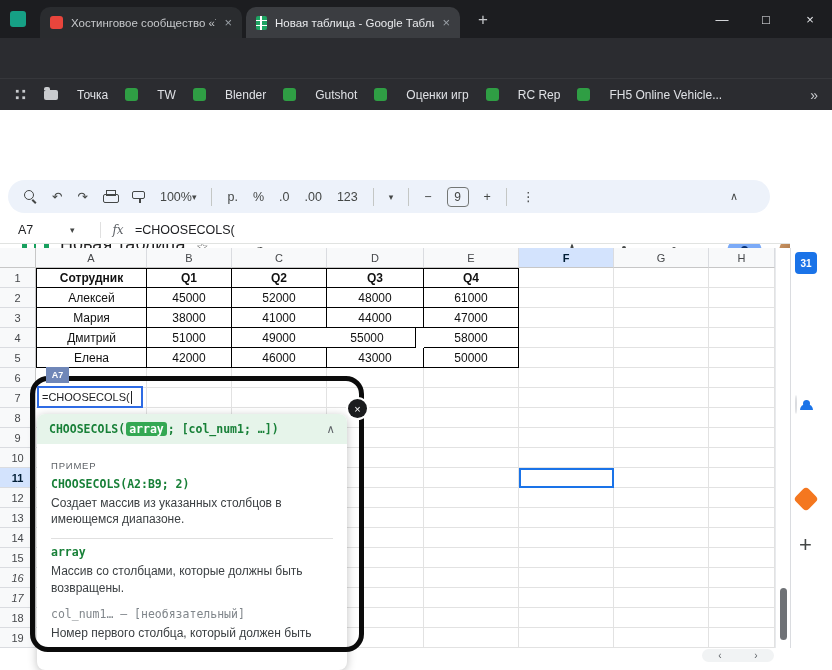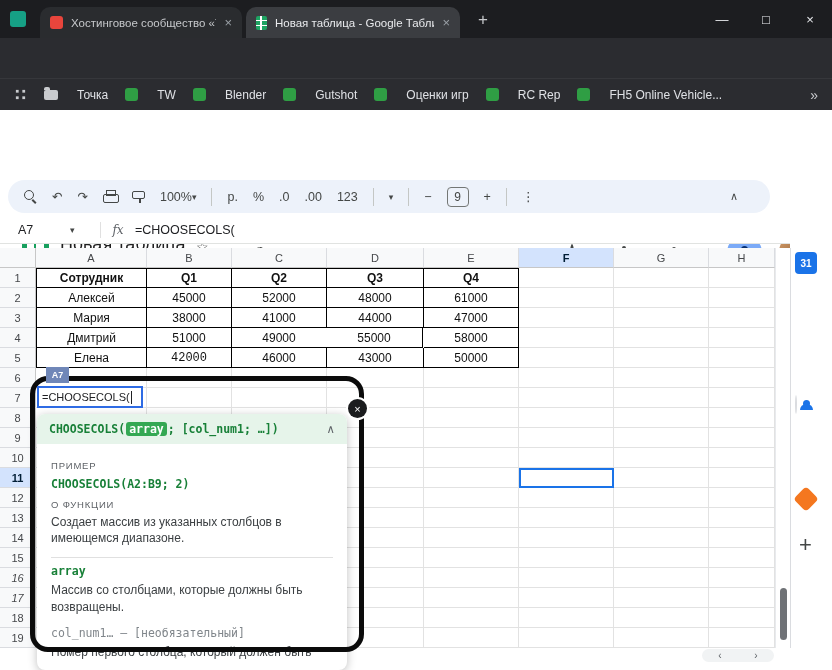--- a/index.html
+++ b/index.html
@@ -339,28 +339,28 @@
         <div class="gcell tcell" style="left: 232px; top: 60px; width: 95px;">41000</div>
         <div class="gcell tcell" style="left: 327px; top: 60px; width: 97px;">44000</div>
         <div class="gcell tcell" style="left: 424px; top: 60px; width: 95px;">47000</div>
         <div class="gcell" style="left: 519px; top: 60px; width: 95px;"></div>
         <div class="gcell" style="left: 614px; top: 60px; width: 95px;"></div>
         <div class="gcell" style="left: 709px; top: 60px; width: 66px;"></div>
         <div class="grnum" style="top: 80px;">4</div>
         <div class="gcell tcell tcol1" style="left: 36px; top: 80px; width: 111px;">Дмитрий</div>
         <div class="gcell tcell" style="left: 147px; top: 80px; width: 85px;">51000</div>
         <div class="gcell tcell" style="left: 232px; top: 80px; width: 95px;">49000</div>
-        <div class="gcell tcell" style="left: 326px; top: 80px; width: 97px;">55000</div>
+        <div class="gcell tcell" style="left: 319px; top: 80px; width: 97px;">55000</div>
         <div class="gcell tcell" style="left: 424px; top: 80px; width: 95px;">58000</div>
         <div class="gcell" style="left: 519px; top: 80px; width: 95px;"></div>
         <div class="gcell" style="left: 614px; top: 80px; width: 95px;"></div>
         <div class="gcell" style="left: 709px; top: 80px; width: 66px;"></div>
         <div class="grnum" style="top: 100px;">5</div>
         <div class="gcell tcell tcol1" style="left: 36px; top: 100px; width: 111px;">Елена</div>
-        <div class="gcell tcell" style="left: 147px; top: 100px; width: 85px; font-family: Liberation Mono, monospace;">42000</div>
+        <div class="gcell tcell" style="left: 147px; top: 100px; width: 85px;">42000</div>
         <div class="gcell tcell" style="left: 232px; top: 100px; width: 95px;">46000</div>
         <div class="gcell tcell" style="left: 327px; top: 100px; width: 97px;">43000</div>
         <div class="gcell tcell" style="left: 424px; top: 100px; width: 95px;">50000</div>
         <div class="gcell" style="left: 519px; top: 100px; width: 95px;"></div>
         <div class="gcell" style="left: 614px; top: 100px; width: 95px;"></div>
         <div class="gcell" style="left: 709px; top: 100px; width: 66px;"></div>
         <div class="grnum" style="top: 120px;">6</div>
         <div class="gcell" style="left: 36px; top: 120px; width: 111px;"></div>
         <div class="gcell" style="left: 147px; top: 120px; width: 85px;"></div>
         <div class="gcell" style="left: 232px; top: 120px; width: 95px;"></div>
@@ -520,21 +520,20 @@
   <div class="help-card">
     <div class="help-head">
       <span>CHOOSECOLS(</span>
       <span class="argpill">array</span>
       <span>; [col_num1; …])</span>
       <span class="sig-caret">∧</span>
     </div>
     <div class="help-body">
       <div class="h-label">ПРИМЕР</div>
       <div class="h-mono-green">CHOOSECOLS(A2:B9; 2)</div>
-      <div class="h-label">О ФУНКЦИИ</div>
       <div class="h-text">Создает массив из указанных столбцов в имеющемся диапазоне.</div>
       <div class="h-div"></div>
       <div class="h-mono-green">array</div>
       <div class="h-text">Массив со столбцами, которые должны быть возвращены.</div>
       <div class="h-opt">col_num1… – [необязательный]</div>
       <div class="h-text">Номер первого столбца, который должен быть</div>
     </div>
   </div>
   <div class="annotation-ring"></div>
   <button class="help-close">×</button>

